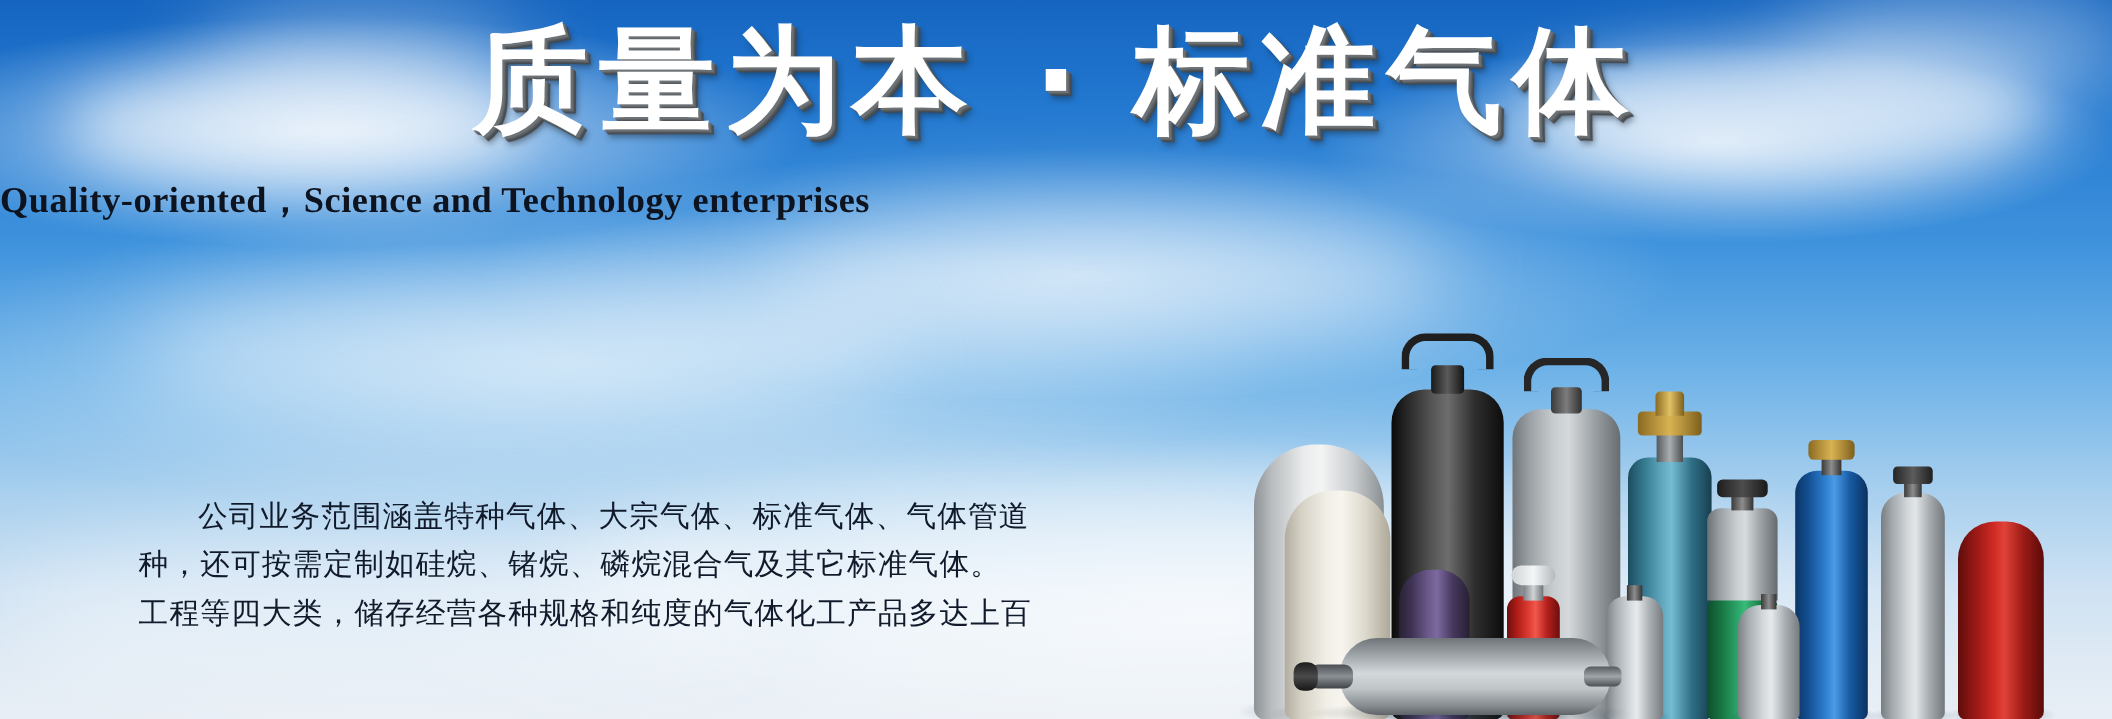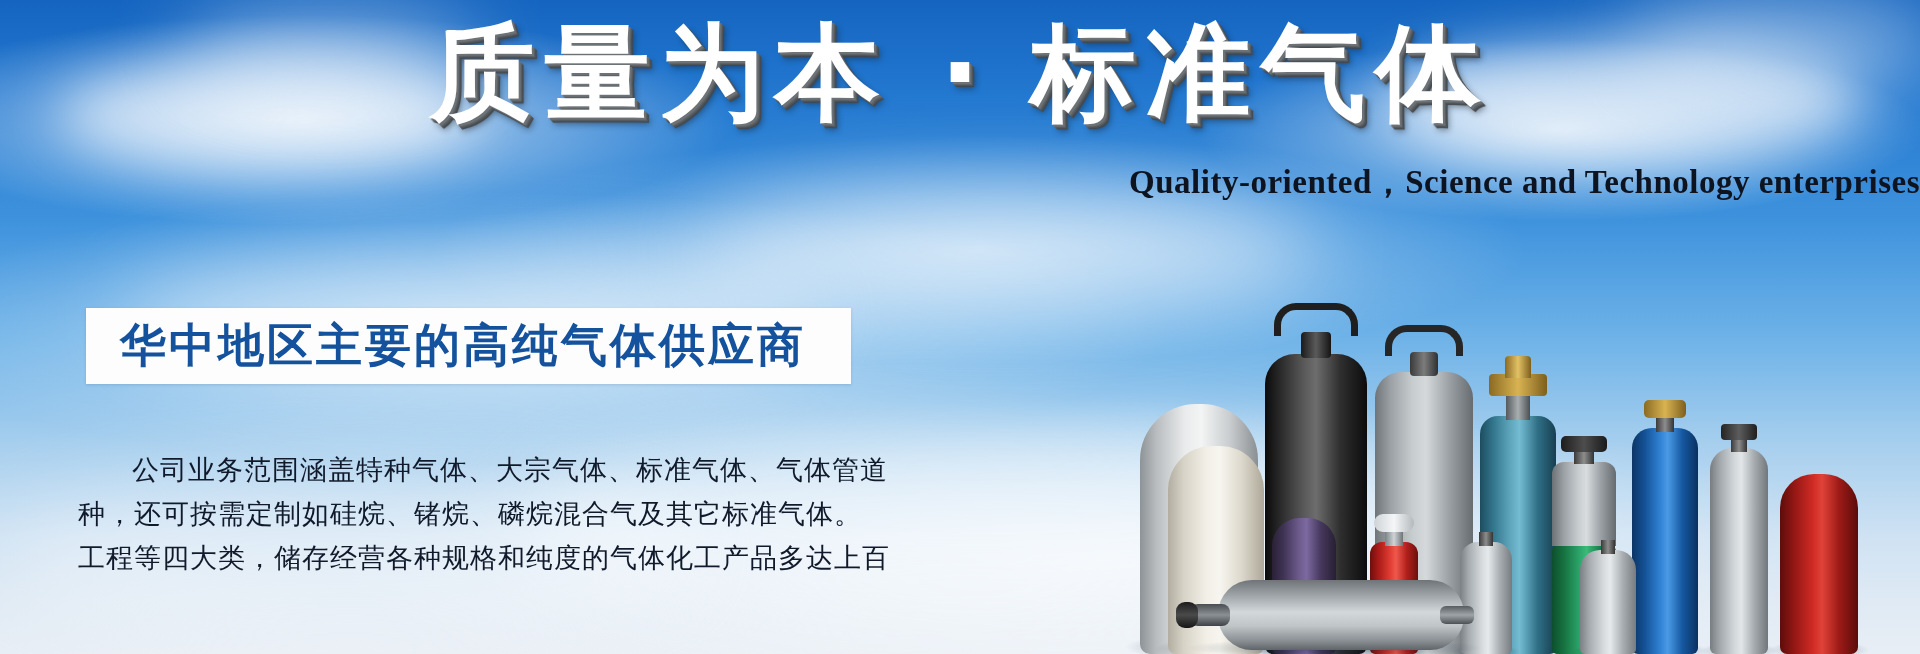--- a/index.html
+++ b/index.html
@@ -30,21 +30,21 @@
     font-family:"DejaVu Sans",sans-serif;
     font-size:105px;line-height:1.05;font-weight:bold;color:#ffffff;
     letter-spacing:10px;
     text-shadow:
       2px 2px 0 #6d7276, 3px 3px 0 #5d6266, 4px 4px 0 #4e5357,
       5px 5px 1px #44484c, 6px 7px 6px rgba(20,30,40,.45);
     white-space:nowrap;
   }
   .headline .dot{letter-spacing:0;padding:0 4px;}
   .subtitle{
-    position:absolute;left:0;right:0;top:160px;text-align:right;
+    position:absolute;left:0;right:0;top:160px;text-align:left;
     font-family:"Liberation Serif","DejaVu Serif",serif;
     font-size:33px;font-weight:bold;color:#0d1420;letter-spacing:.5px;
     white-space:nowrap;
   }
   
   .hlbox{
     position:absolute;left:86px;top:308px;width:765px;height:76px;
     background:#fdfdfd;
     box-shadow:0 1px 3px rgba(0,40,90,.15);
     display:flex;align-items:center;
@@ -53,21 +53,21 @@
     font-family:"DejaVu Sans",sans-serif;
     font-weight:bold;font-size:46px;color:#14529e;letter-spacing:3px;
     padding-left:34px;white-space:nowrap;
   }
   
   .para{
     position:absolute;left:78px;top:448px;width:790px;
     font-family:"DejaVu Serif","Liberation Serif",serif;
     font-size:27px;line-height:44px;color:#101a2b;letter-spacing:1px;
   }
-  .para .l{display:block;white-space:nowrap;}
+  .para .l{display:block;white-space:nowrap;margin-left:48px;}
   .para .l.indent{text-indent:54px;}
   
   .cylinders{position:absolute;left:1180px;top:170px;width:740px;height:484px;}
   .cyl{position:absolute;bottom:0;}
   .body{position:absolute;bottom:0;width:100%;}
   .neck{position:absolute;left:50%;transform:translateX(-50%);}
   .valve{position:absolute;left:50%;transform:translateX(-50%);}
   .handle{position:absolute;left:50%;transform:translateX(-50%);
           border:7px solid #2c2c2c;border-bottom:none;border-radius:22px 22px 0 0;background:transparent;}
   .shadow{position:absolute;bottom:-6px;left:50%;transform:translateX(-50%);
@@ -93,23 +93,20 @@
   </div>
 
   <div class="headline">
     <span>质量为本</span>
     <span class="dot">·</span>
     <span>标准气体</span>
   </div>
 
   <div class="subtitle">Quality-oriented，Science and Technology enterprises</div>
 
-  <div class="hlbox">
-    <div class="hlbox-text">华中地区主要的高纯气体供应商</div>
-  </div>
 
   <div class="para">
     <span class="l indent">公司业务范围涵盖特种气体、大宗气体、标准气体、气体管道</span>
     <span class="l">种，还可按需定制如硅烷、锗烷、磷烷混合气及其它标准气体。</span>
     <span class="l">工程等四大类，储存经营各种规格和纯度的气体化工产品多达上百</span>
   </div>
 
   <div class="cylinders">
 
     <div class="cyl" style="left:-40px;width:118px;height:250px;">

